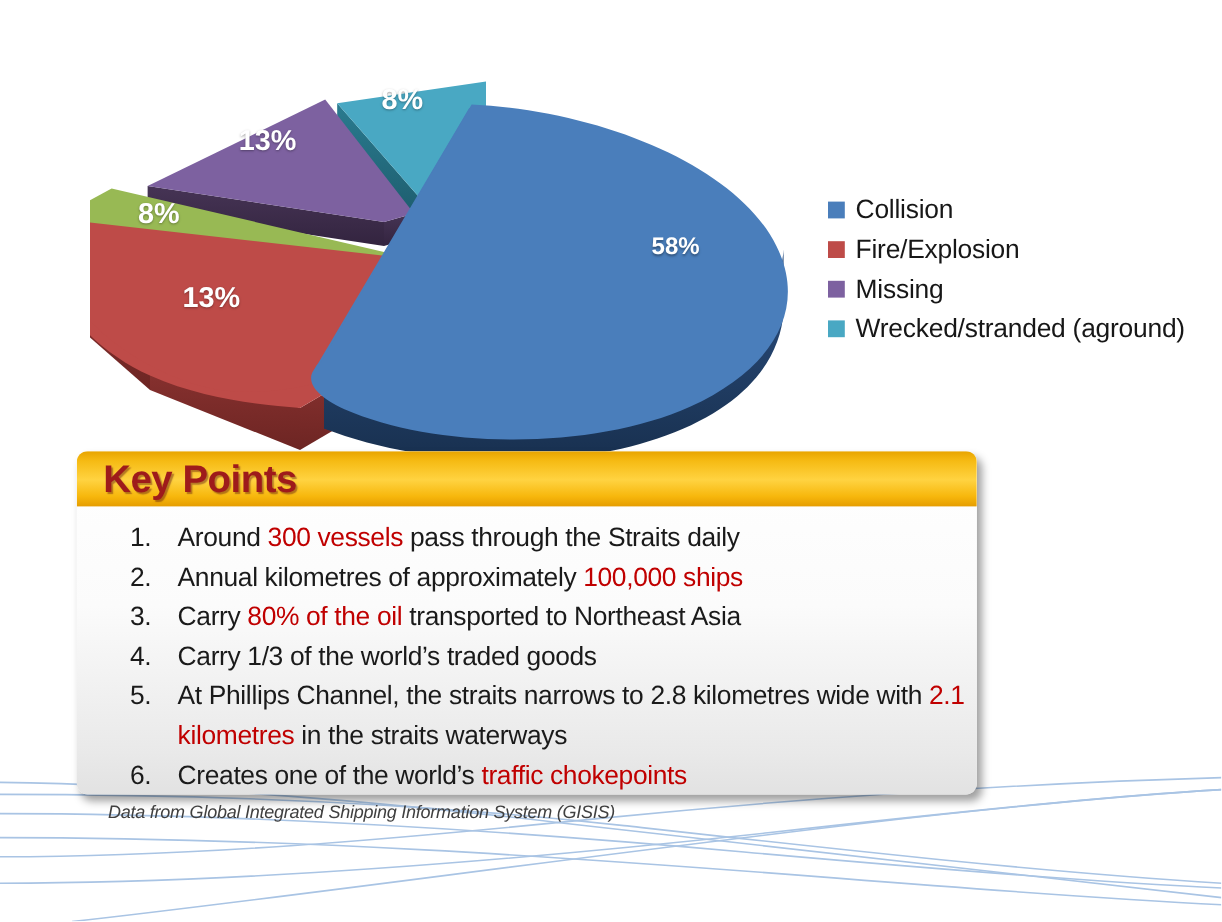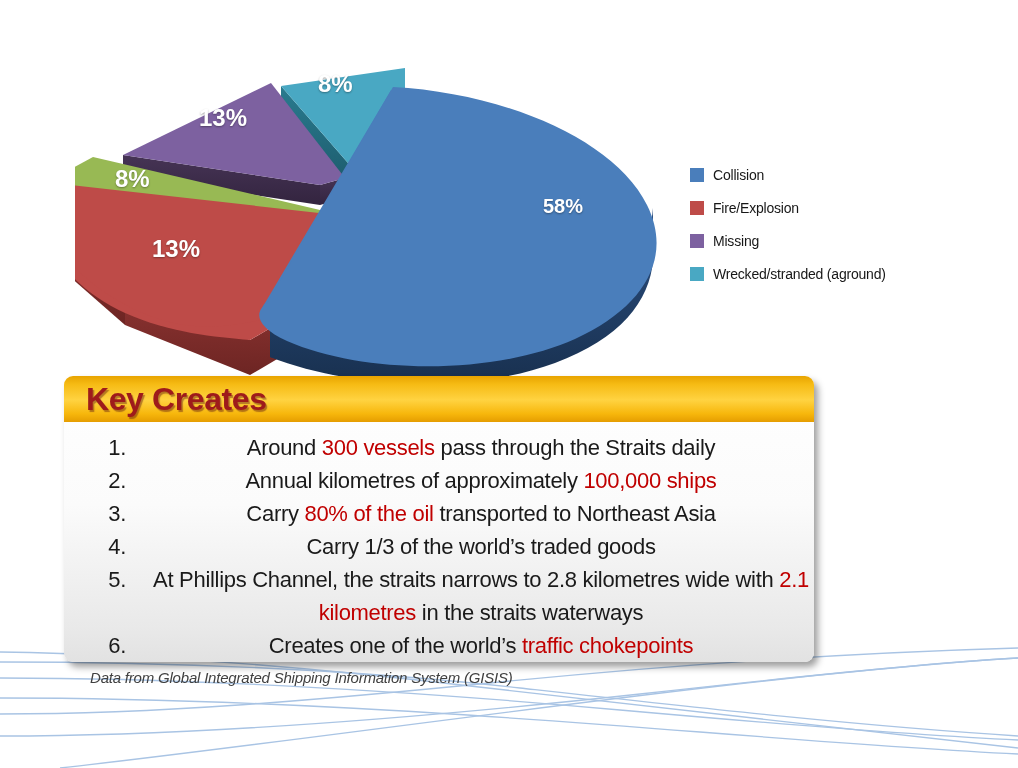--- a/index.html
+++ b/index.html
@@ -22,21 +22,21 @@
     pointer-events:none;white-space:nowrap;
   }
   .pl-big{font-size:20px;}
   .pl-sm{font-size:24px;}
 
   
   #legend{position:absolute;left:690px;top:158px;width:310px;}
   .legend-row{display:flex;align-items:center;height:33px;}
   .legend-swatch{width:14px;height:14px;flex:0 0 14px;margin-right:9px;}
   .legend-label{
-    font-size:14px;color:#171717;white-space:nowrap;
+    font-size:22px;color:#171717;white-space:nowrap;
     font-family:"Liberation Sans", sans-serif;letter-spacing:-0.2px;
   }
 
   
   #keypoints{
     position:absolute;left:64px;top:376px;width:750px;height:286px;
     border-radius:9px;
     background:linear-gradient(180deg,#ffffff 0%,#fbfbfb 45%,#e9e9e9 88%,#e2e2e2 100%);
     box-shadow:4px 5px 7px rgba(0,0,0,.38);
     overflow:hidden;
@@ -51,21 +51,21 @@
     text-shadow:1.5px 1.5px 1px rgba(90,20,20,.45);
     font-family:"Liberation Sans", sans-serif;letter-spacing:-0.4px;
   }
   #kp-list{margin:0;padding:9px 0 0 0;list-style:none;}
   .kp-item{
     display:flex;align-items:flex-start;
     font-size:22px;color:#1a1a1a;line-height:33px;
     font-family:"Liberation Sans", sans-serif;letter-spacing:-0.3px;
   }
   .kp-num{width:62px;flex:0 0 62px;text-align:right;padding-right:0;}
-  .kp-text{flex:1;padding-left:22px;text-align:center;}
+  .kp-text{flex:1;padding-left:22px;}
   .hl{color:#c00000;}
 
   
   #caption{
     position:absolute;left:90px;top:669px;
     font-size:15px;font-style:italic;color:#404040;
     font-family:"Liberation Sans", sans-serif;letter-spacing:-0.2px;
   }
 
   
@@ -180,21 +180,21 @@
       <span class="legend-label">Missing</span>
     </div>
     <div class="legend-row">
       <span class="legend-swatch" style="background:#49a8c3"></span>
       <span class="legend-label">Wrecked/stranded (aground)</span>
     </div>
   </div>
 
   <div id="keypoints">
     <div id="kp-header">
-      <div id="kp-title">Key Creates</div>
+      <div id="kp-title">Key Points</div>
     </div>
     <ul id="kp-list">
       <li class="kp-item">
         <span class="kp-num">1.</span>
         <span class="kp-text"><span>Around </span><span class="hl">300 vessels</span><span> pass through the Straits daily</span></span>
       </li>
       <li class="kp-item">
         <span class="kp-num">2.</span>
         <span class="kp-text"><span>Annual kilometres of approximately </span><span class="hl">100,000 ships</span></span>
       </li>

